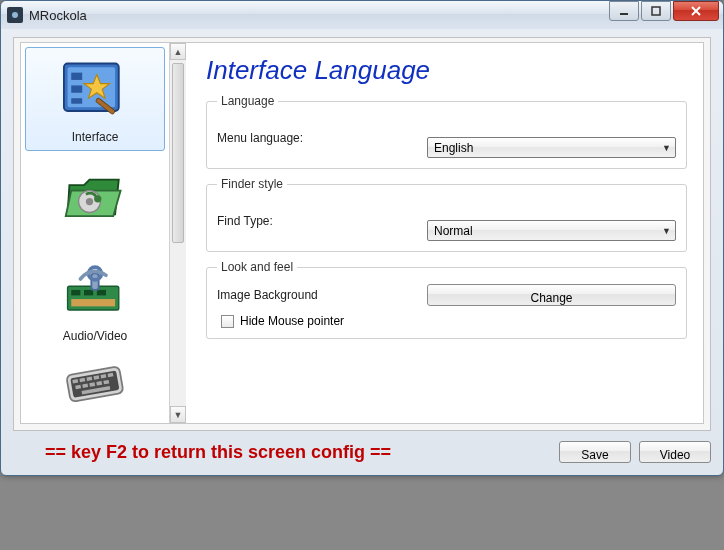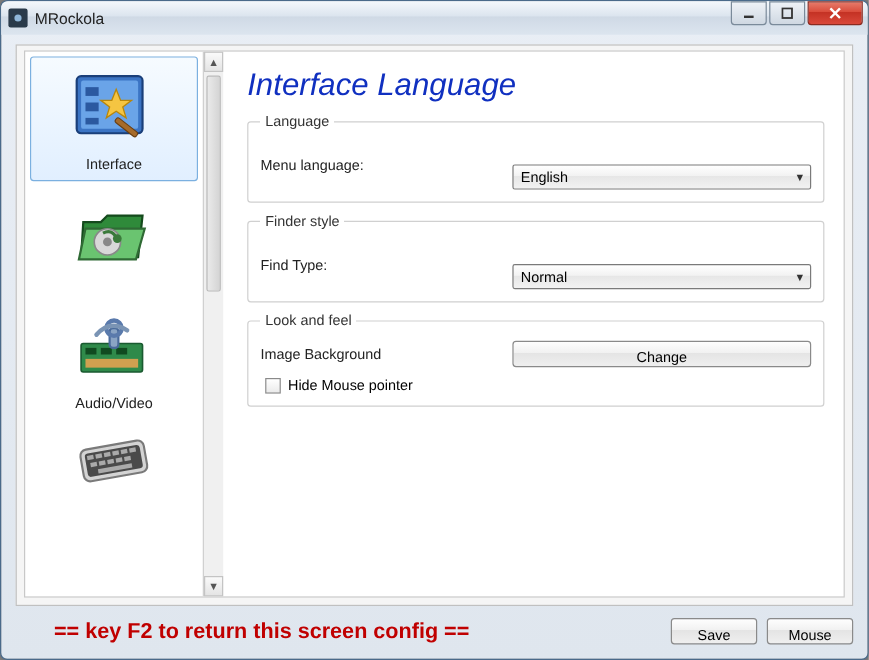--- a/index.html
+++ b/index.html
@@ -8,21 +8,21 @@
     padding: 0;
     font-family: "Segoe UI", Tahoma, sans-serif;
     font-size: 12px;
     background: #888;
     width: 724px;
     height: 550px;
     overflow: hidden;
   }
   .window {
     width: 724px;
-    height: 550px;
+    height: 476px;
     background: linear-gradient(to bottom, #e9eef5 0%, #dfe6ee 100%);
     border: 1px solid #4a6a8a;
     border-radius: 6px;
     position: relative;
     box-shadow: 0 0 6px rgba(0,0,0,0.4);
   }
   .titlebar {
     height: 28px;
     background: linear-gradient(to bottom, #f4f8fc 0%, #dbe4ee 45%, #cfd9e5 46%, #dce5ef 100%);
     border-top-left-radius: 6px;
@@ -376,17 +376,17 @@
     </div>
   </div>
 
   <div class="footer">
     <div class="hint">== key F2 to return this screen config ==</div>
     <div class="footer-buttons">
       <div class="btn">
           <span>Save</span>
         </div>
       <div class="btn">
-          <span>Mouse</span>
+          <span>Video</span>
         </div>
     </div>
   </div>
 </div>
 
 </body></html>

